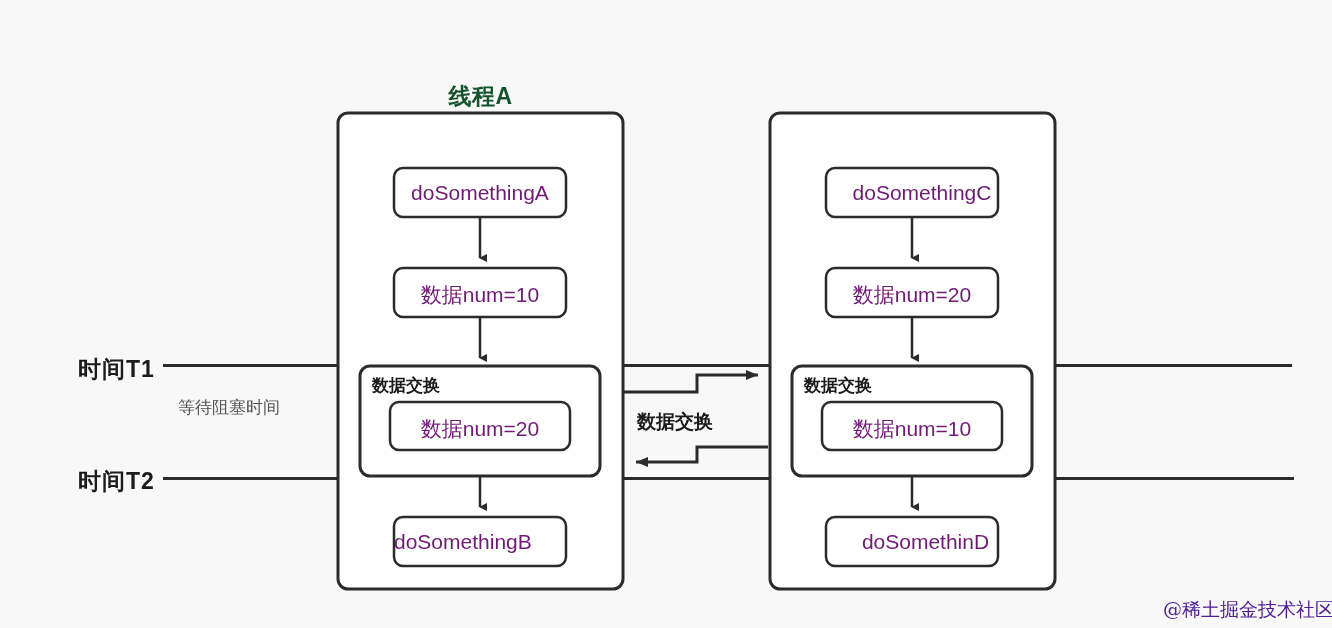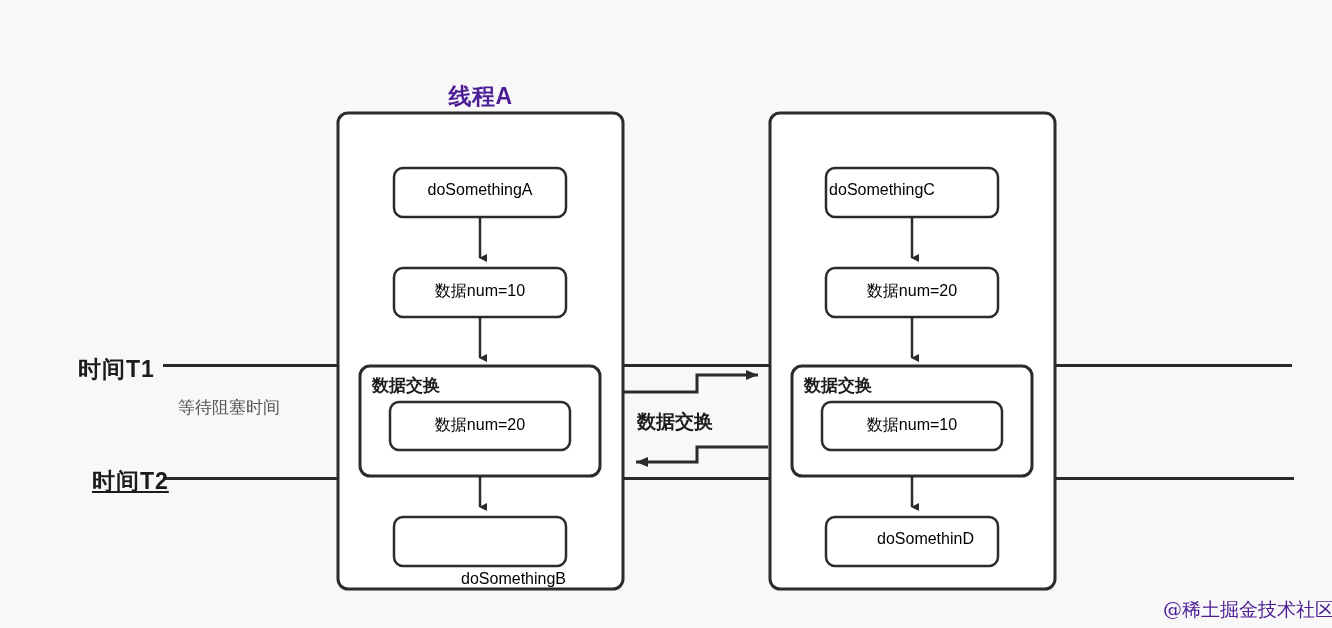--- a/index.html
+++ b/index.html
@@ -27,26 +27,26 @@
     height: 628px;
   }
   .lbl {
     position: absolute;
     white-space: nowrap;
     color: #222;
   }
   .thread-title {
     font-size: 23px;
     font-weight: bold;
-    color: #4c1d95;
+    color: #14532d;
     letter-spacing: 0.5px;
   }
   .node-label {
-    font-size: 16px;
-    color: #000000;
+    font-size: 21px;
+    color: #701a75;
   }
   .time-label {
     font-size: 23px;
     font-weight: bold;
     color: #1b1b1b;
     letter-spacing: 1px;
   }
   .wait-label {
     font-size: 17px;
     color: #555;
@@ -117,33 +117,33 @@
 
     <path d="M624,392 L697,392 L697,375 L758,375" fill="none" stroke="#2b2b2b" stroke-width="3" marker-end="url(#arrowRight)"></path>
 
     <path d="M768,447 L697,447 L697,462 L636,462" fill="none" stroke="#2b2b2b" stroke-width="3" marker-end="url(#arrowLeft)"></path>
   </svg>
 
   <div class="lbl thread-title" style="left:338px; top:81px; width:285px; text-align:center;">线程A</div>
 
   <div class="lbl node-label" style="left:394px; top:181px; width:172px; text-align:center;">doSomethingA</div>
   <div class="lbl node-label" style="left:394px; top:281px; width:172px; text-align:center;">数据num=10</div>
-  <div class="lbl node-label" style="left:394px; top:530px; width:172px; text-align:right;margin-top:40px;">doSomethingB</div>
+  <div class="lbl node-label" style="left:394px; top:530px; width:172px; text-align:left;">doSomethingB</div>
 
   <div class="lbl exchange-title" style="left:372px; top:374px;">数据交换</div>
   <div class="lbl node-label" style="left:390px; top:415px; width:180px; text-align:center;">数据num=20</div>
 
-  <div class="lbl node-label" style="left:796px; top:181px; width:172px; text-align:center;">doSomethingC</div>
+  <div class="lbl node-label" style="left:836px; top:181px; width:172px; text-align:center;">doSomethingC</div>
   <div class="lbl node-label" style="left:826px; top:281px; width:172px; text-align:center;">数据num=20</div>
   <div class="lbl node-label" style="left:826px; top:530px; width:199px; text-align:center;">doSomethinD</div>
 
   <div class="lbl exchange-title" style="left:804px; top:374px;">数据交换</div>
   <div class="lbl node-label" style="left:822px; top:415px; width:180px; text-align:center;">数据num=10</div>
 
   <div class="lbl time-label" style="left:78px; top:354px;text-align:center;">时间T1</div>
-  <div class="lbl time-label" style="left:92px; top:466px;text-decoration:underline;">时间T2</div>
+  <div class="lbl time-label" style="left:78px; top:466px;">时间T2</div>
   <div class="lbl wait-label" style="left:178px; top:396px;">等待阻塞时间</div>
 
   <div class="lbl mid-label" style="left:637px; top:409px;">数据交换</div>
 
   <div class="lbl watermark" style="left:1163px; top:597px;">@稀土掘金技术社区</div>
 
 </div>
 
 </body></html>

